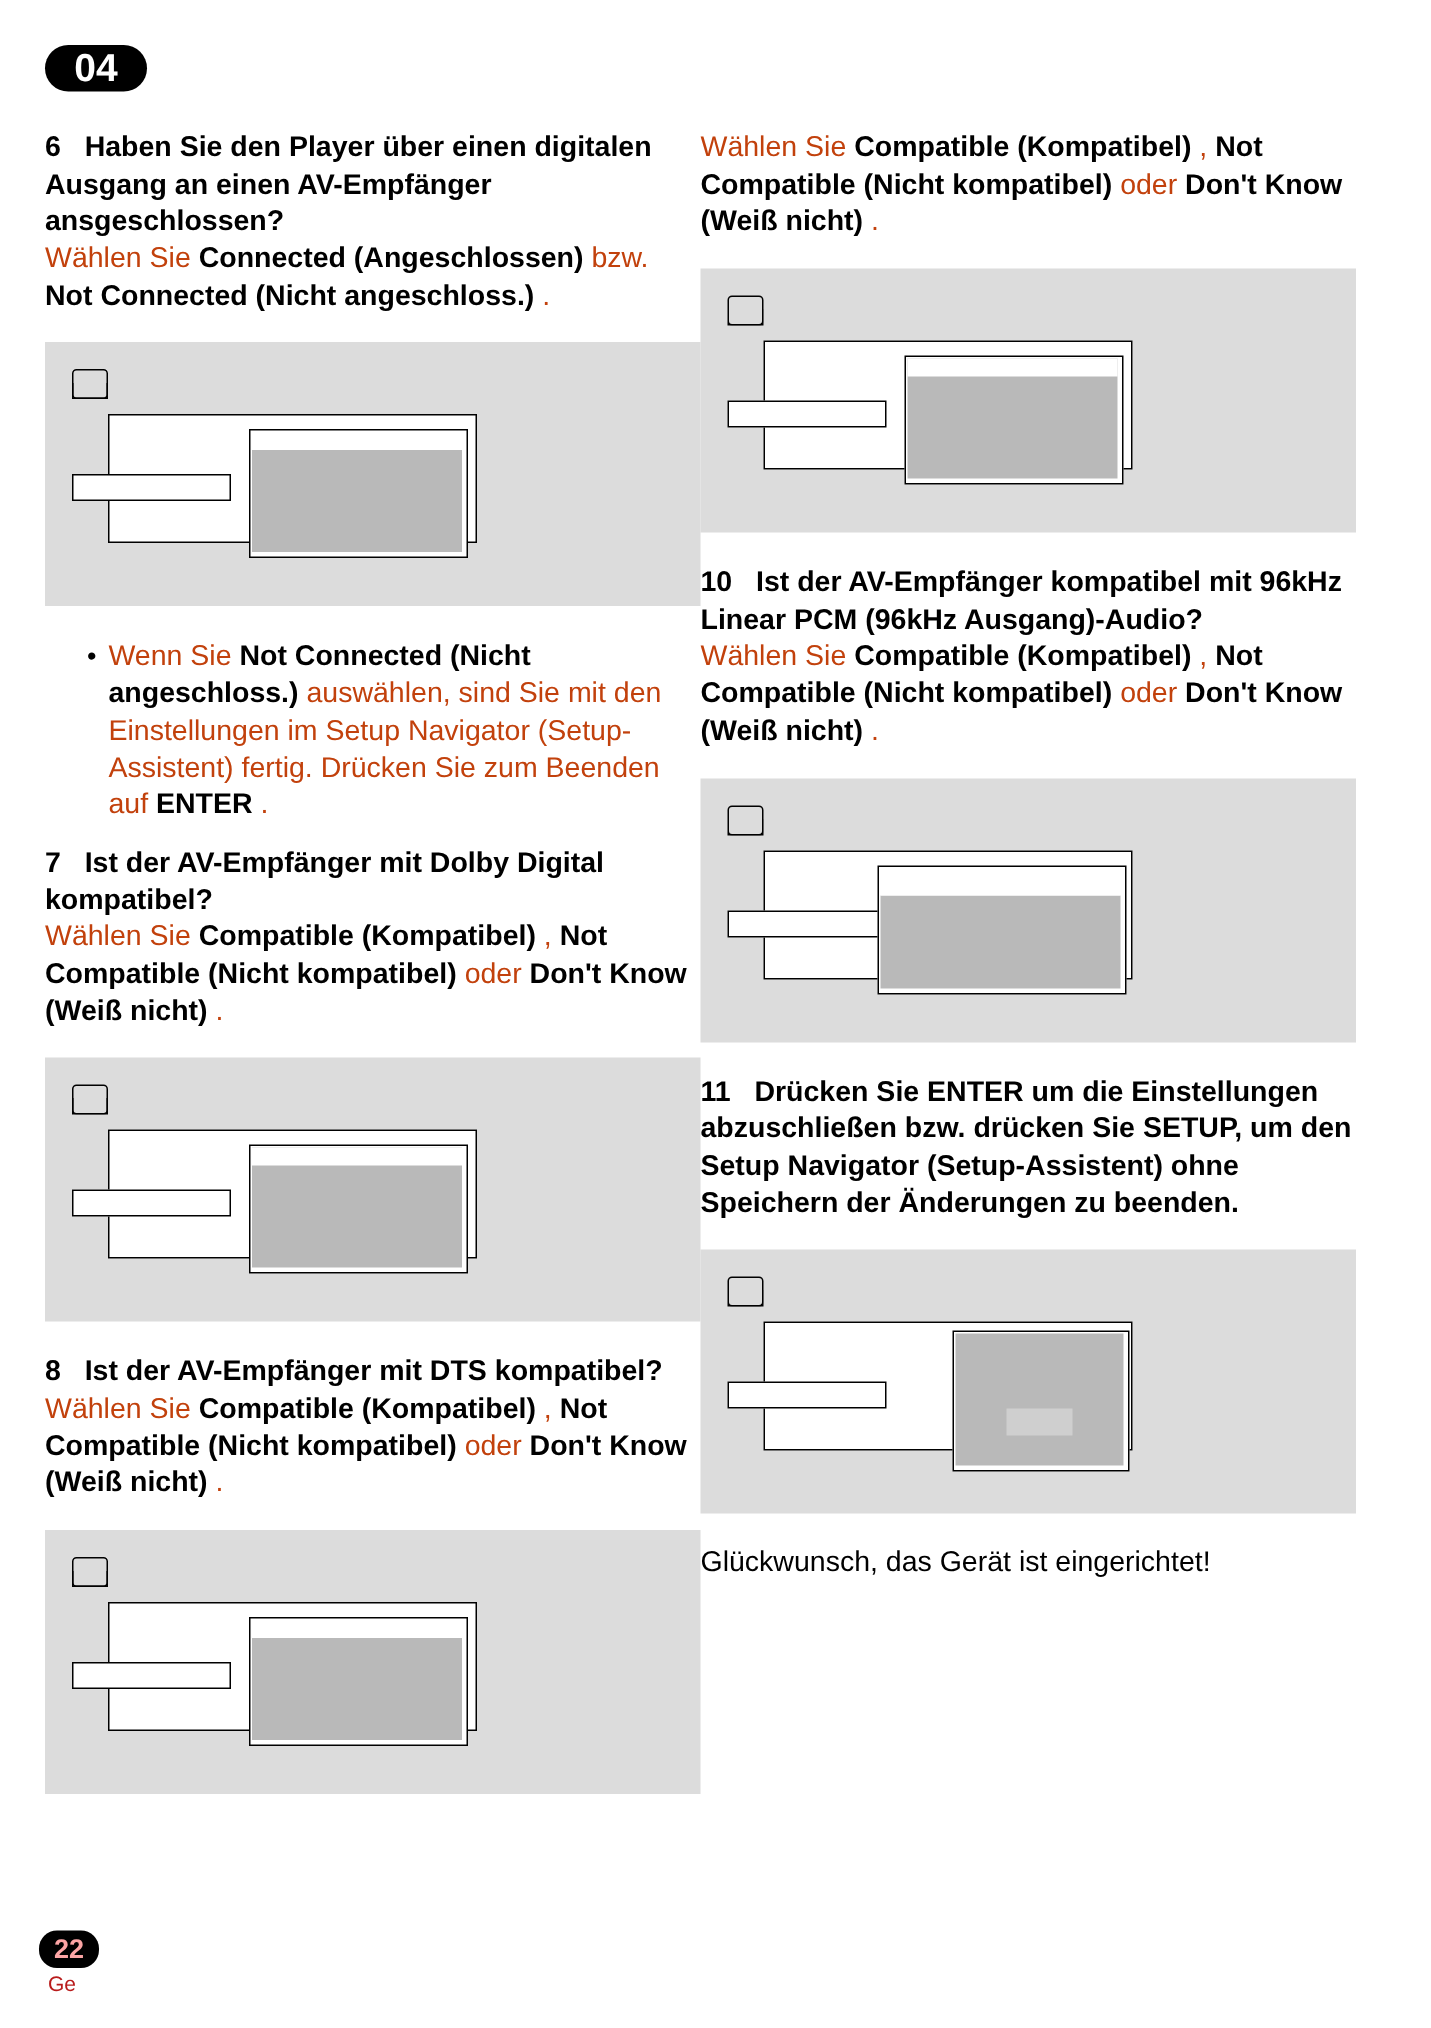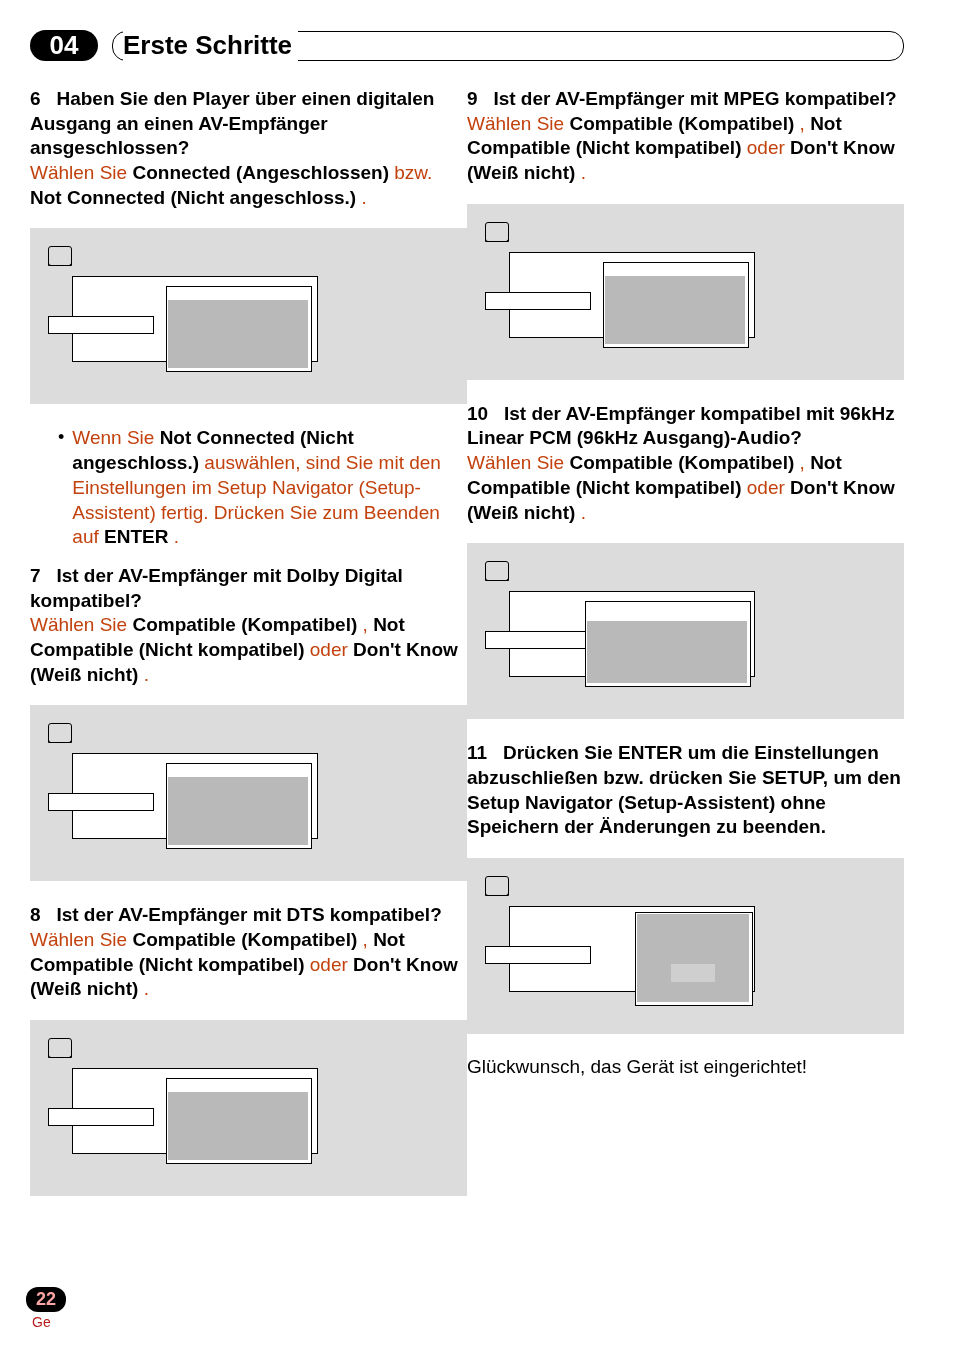--- a/index.html
+++ b/index.html
@@ -31,23 +31,20 @@
   .pgnum{background:#000;color:#fca5a5;font-weight:700;font-size:18px;border-radius:12px;padding:2px 10px;display:inline-block}
   .lang{font-size:14px;color:#b91c1c;margin-top:2px;margin-left:6px}
 </style>
 </head>
 <body>
 
 <div class="page">
 
   <div class="hdr">
     <div class="badge">04</div>
-    <div class="divv">
-      <span class="title">Erste Schritte</span>
-    </div>
   </div>
 
   <div class="cols">
 
     <div class="col">
 
       <div class="step">
         <div class="q">
           <span>6</span>&nbsp;&nbsp;
           <span>Haben Sie den Player über einen digitalen Ausgang an einen AV-Empfänger ansgeschlossen?</span>
@@ -135,24 +132,20 @@
           <div class="gry" style="left:120px;top:12px;width:140px;height:80px"></div>
           <div class="wht" style="left:120px;top:12px;width:140px;height:12px"></div>
         </div>
       </div>
 
     </div>
 
     <div class="col">
 
       <div class="step">
-        <div class="q">
-          <span>9</span>&nbsp;&nbsp;
-          <span>Ist der AV-Empfänger mit MPEG kompatibel?</span>
-        </div>
         <div class="ans">
           <span class="thin">Wählen Sie </span>
           <span class="b">Compatible (Kompatibel)</span>
           <span class="thin">, </span>
           <span class="b">Not Compatible (Nicht kompatibel)</span>
           <span class="thin"> oder </span>
           <span class="b">Don't Know (Weiß nicht)</span>
           <span class="thin">.</span>
         </div>
       </div>

